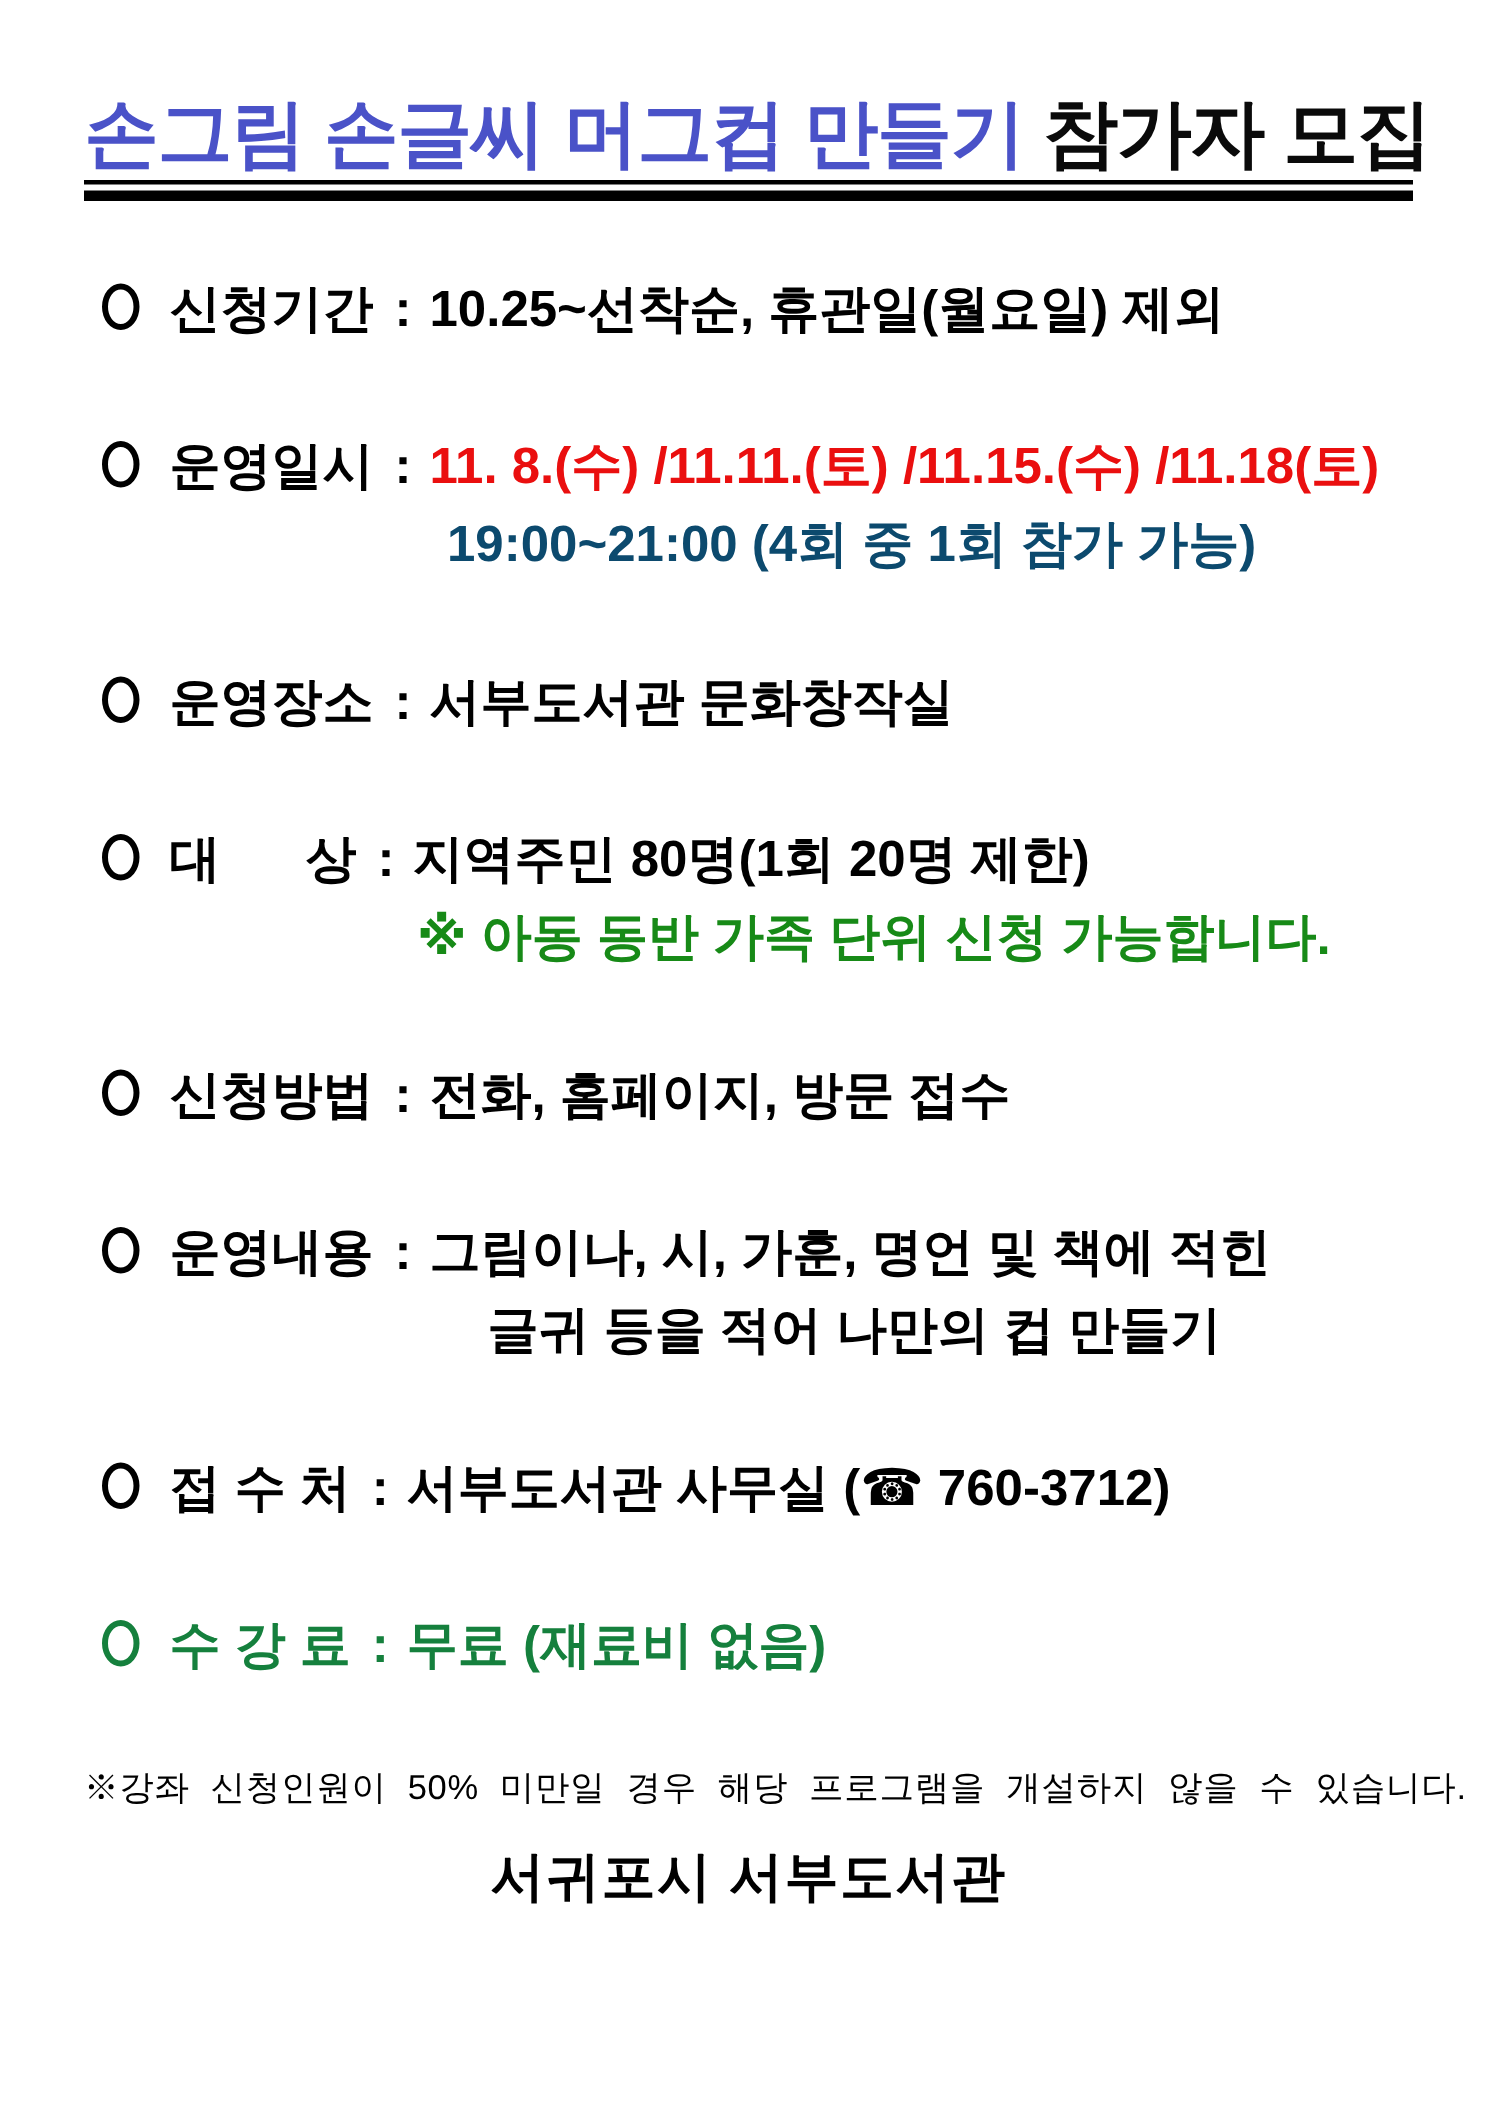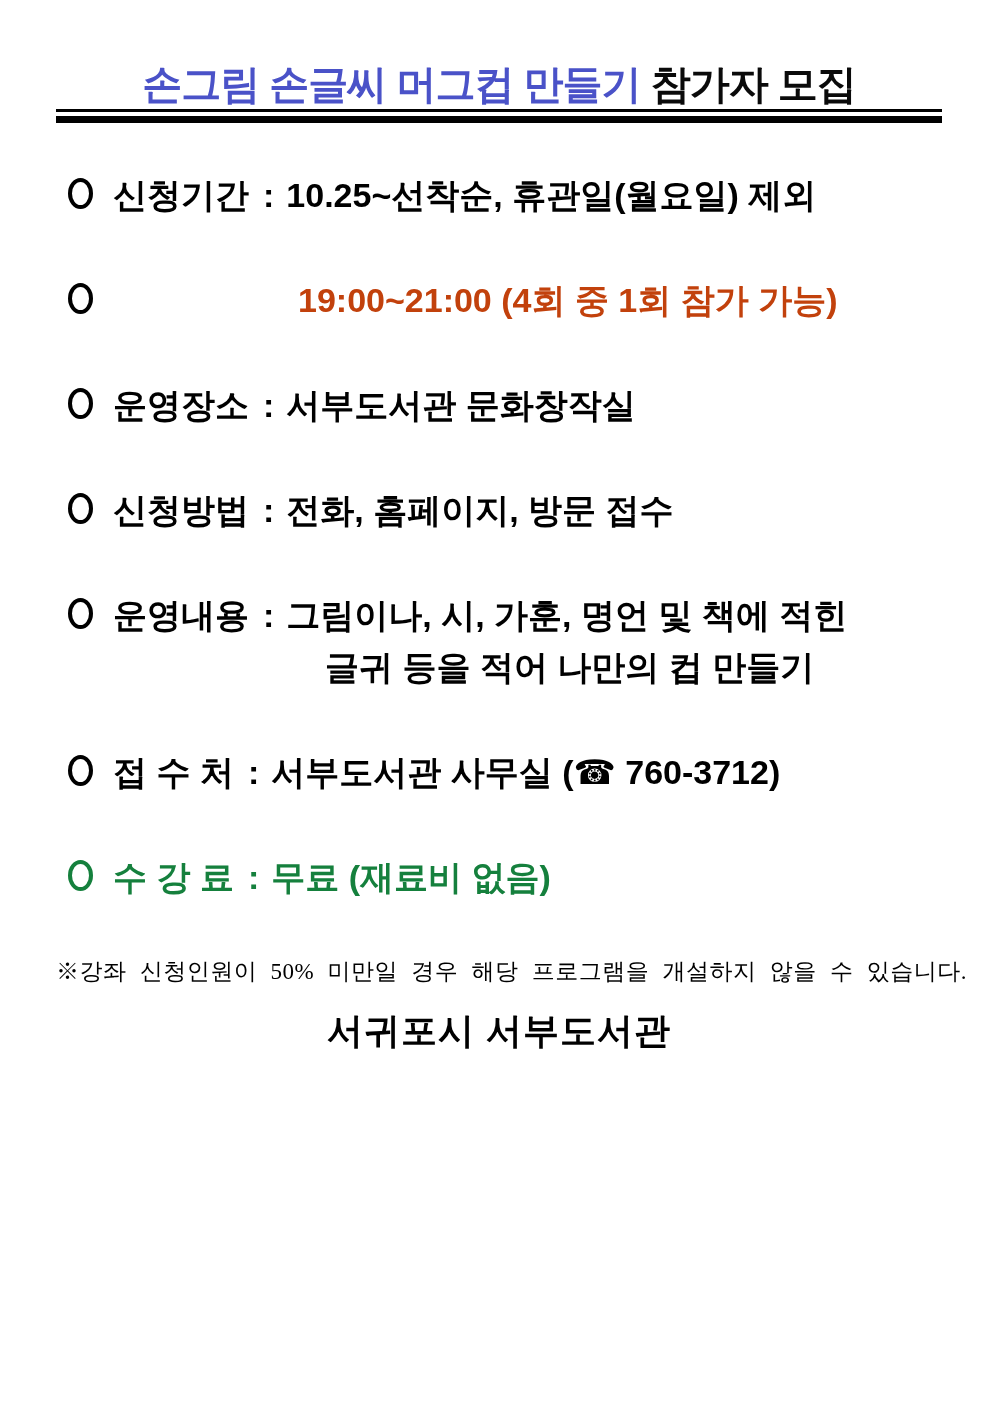--- a/index.html
+++ b/index.html
@@ -14,21 +14,21 @@
     font-family: "Liberation Sans", "DejaVu Sans", sans-serif;
   }
   .page {
     width: 100%; height: 100%;
     padding: 62px 50px 0 56px;
   }
   
   .title-block { width: 886px; margin: 0 auto; }
   .title-row {
     text-align: center;
-    font-size: 40px;
+    font-size: 50px;
     font-weight: bold;
     letter-spacing: -1px;
     line-height: 1.1;
     white-space: nowrap;
   }
   .title-blue  { color: #4a52c8; }
   .title-black { color: #0a0a0a; }
   .rule-thin  { height: 3px; background: #000; margin-top: 3px; }
   .rule-thick { height: 7px; background: #000; margin-top: 4px; }
 
@@ -51,28 +51,28 @@
   }
   .content { line-height: 52px; }
   .label { white-space: pre; margin-top: 33px; }
   .colon { margin: 0 12px 0 14px; }
   .line2 { white-space: nowrap; }
   .indent-a { padding-left: 185px; } 
   .indent-b { padding-left: 165px; } 
   .indent-c { padding-left: 212px; } 
 
   .text-red   { color: #ea0f0f; }
-  .text-navy  { color: #c2410c; }
+  .text-navy  { color: #0c4a6e; }
   .text-green { color: #178a17; }
   .item-green { color: #15803d; }
 
   
   .note {
     text-align: center;
-    font-family: Liberation Serif, serif;
+    font-family: Liberation Sans, sans-serif;
     font-size: 23px;
     word-spacing: 7px;
     letter-spacing: 0.5px;
     white-space: nowrap;
   }
   .org {
     margin-top: 20px;
     text-align: center;
     font-size: 36px;
     font-weight: bold;
@@ -97,31 +97,43 @@
     <div class="item">
       <span class="bullet"></span>
       <div class="content">
         <span class="label">신청기간</span><span class="colon">:</span><span class="value">10.25~선착순, 휴관일(월요일) 제외</span>
       </div>
     </div>
 
     <div class="item">
       <span class="bullet"></span>
       <div class="content">
+        <div>
+          <span class="label">운영일시</span><span class="colon">:</span><span class="value text-red">11. 8.(수) /11.11.(토) /11.15.(수) /11.18(토)</span>
+        </div>
         <div class="line2 indent-a text-navy">19:00~21:00 (4회 중 1회 참가 가능)</div>
       </div>
     </div>
 
     <div class="item">
       <span class="bullet"></span>
       <div class="content">
         <span class="label">운영장소</span><span class="colon">:</span><span class="value">서부도서관 문화창작실</span>
       </div>
     </div>
 
+    <div class="item">
+      <span class="bullet"></span>
+      <div class="content">
+        <div>
+          <span class="label">대      상</span><span class="colon">:</span><span class="value">지역주민 80명(1회 20명 제한)</span>
+        </div>
+        <div class="line2 indent-b text-green">※ 아동 동반 가족 단위 신청 가능합니다.</div>
+      </div>
+    </div>
 
     <div class="item">
       <span class="bullet"></span>
       <div class="content">
         <span class="label">신청방법</span><span class="colon">:</span><span class="value">전화, 홈페이지, 방문 접수</span>
       </div>
     </div>
 
     <div class="item">
       <span class="bullet"></span>

